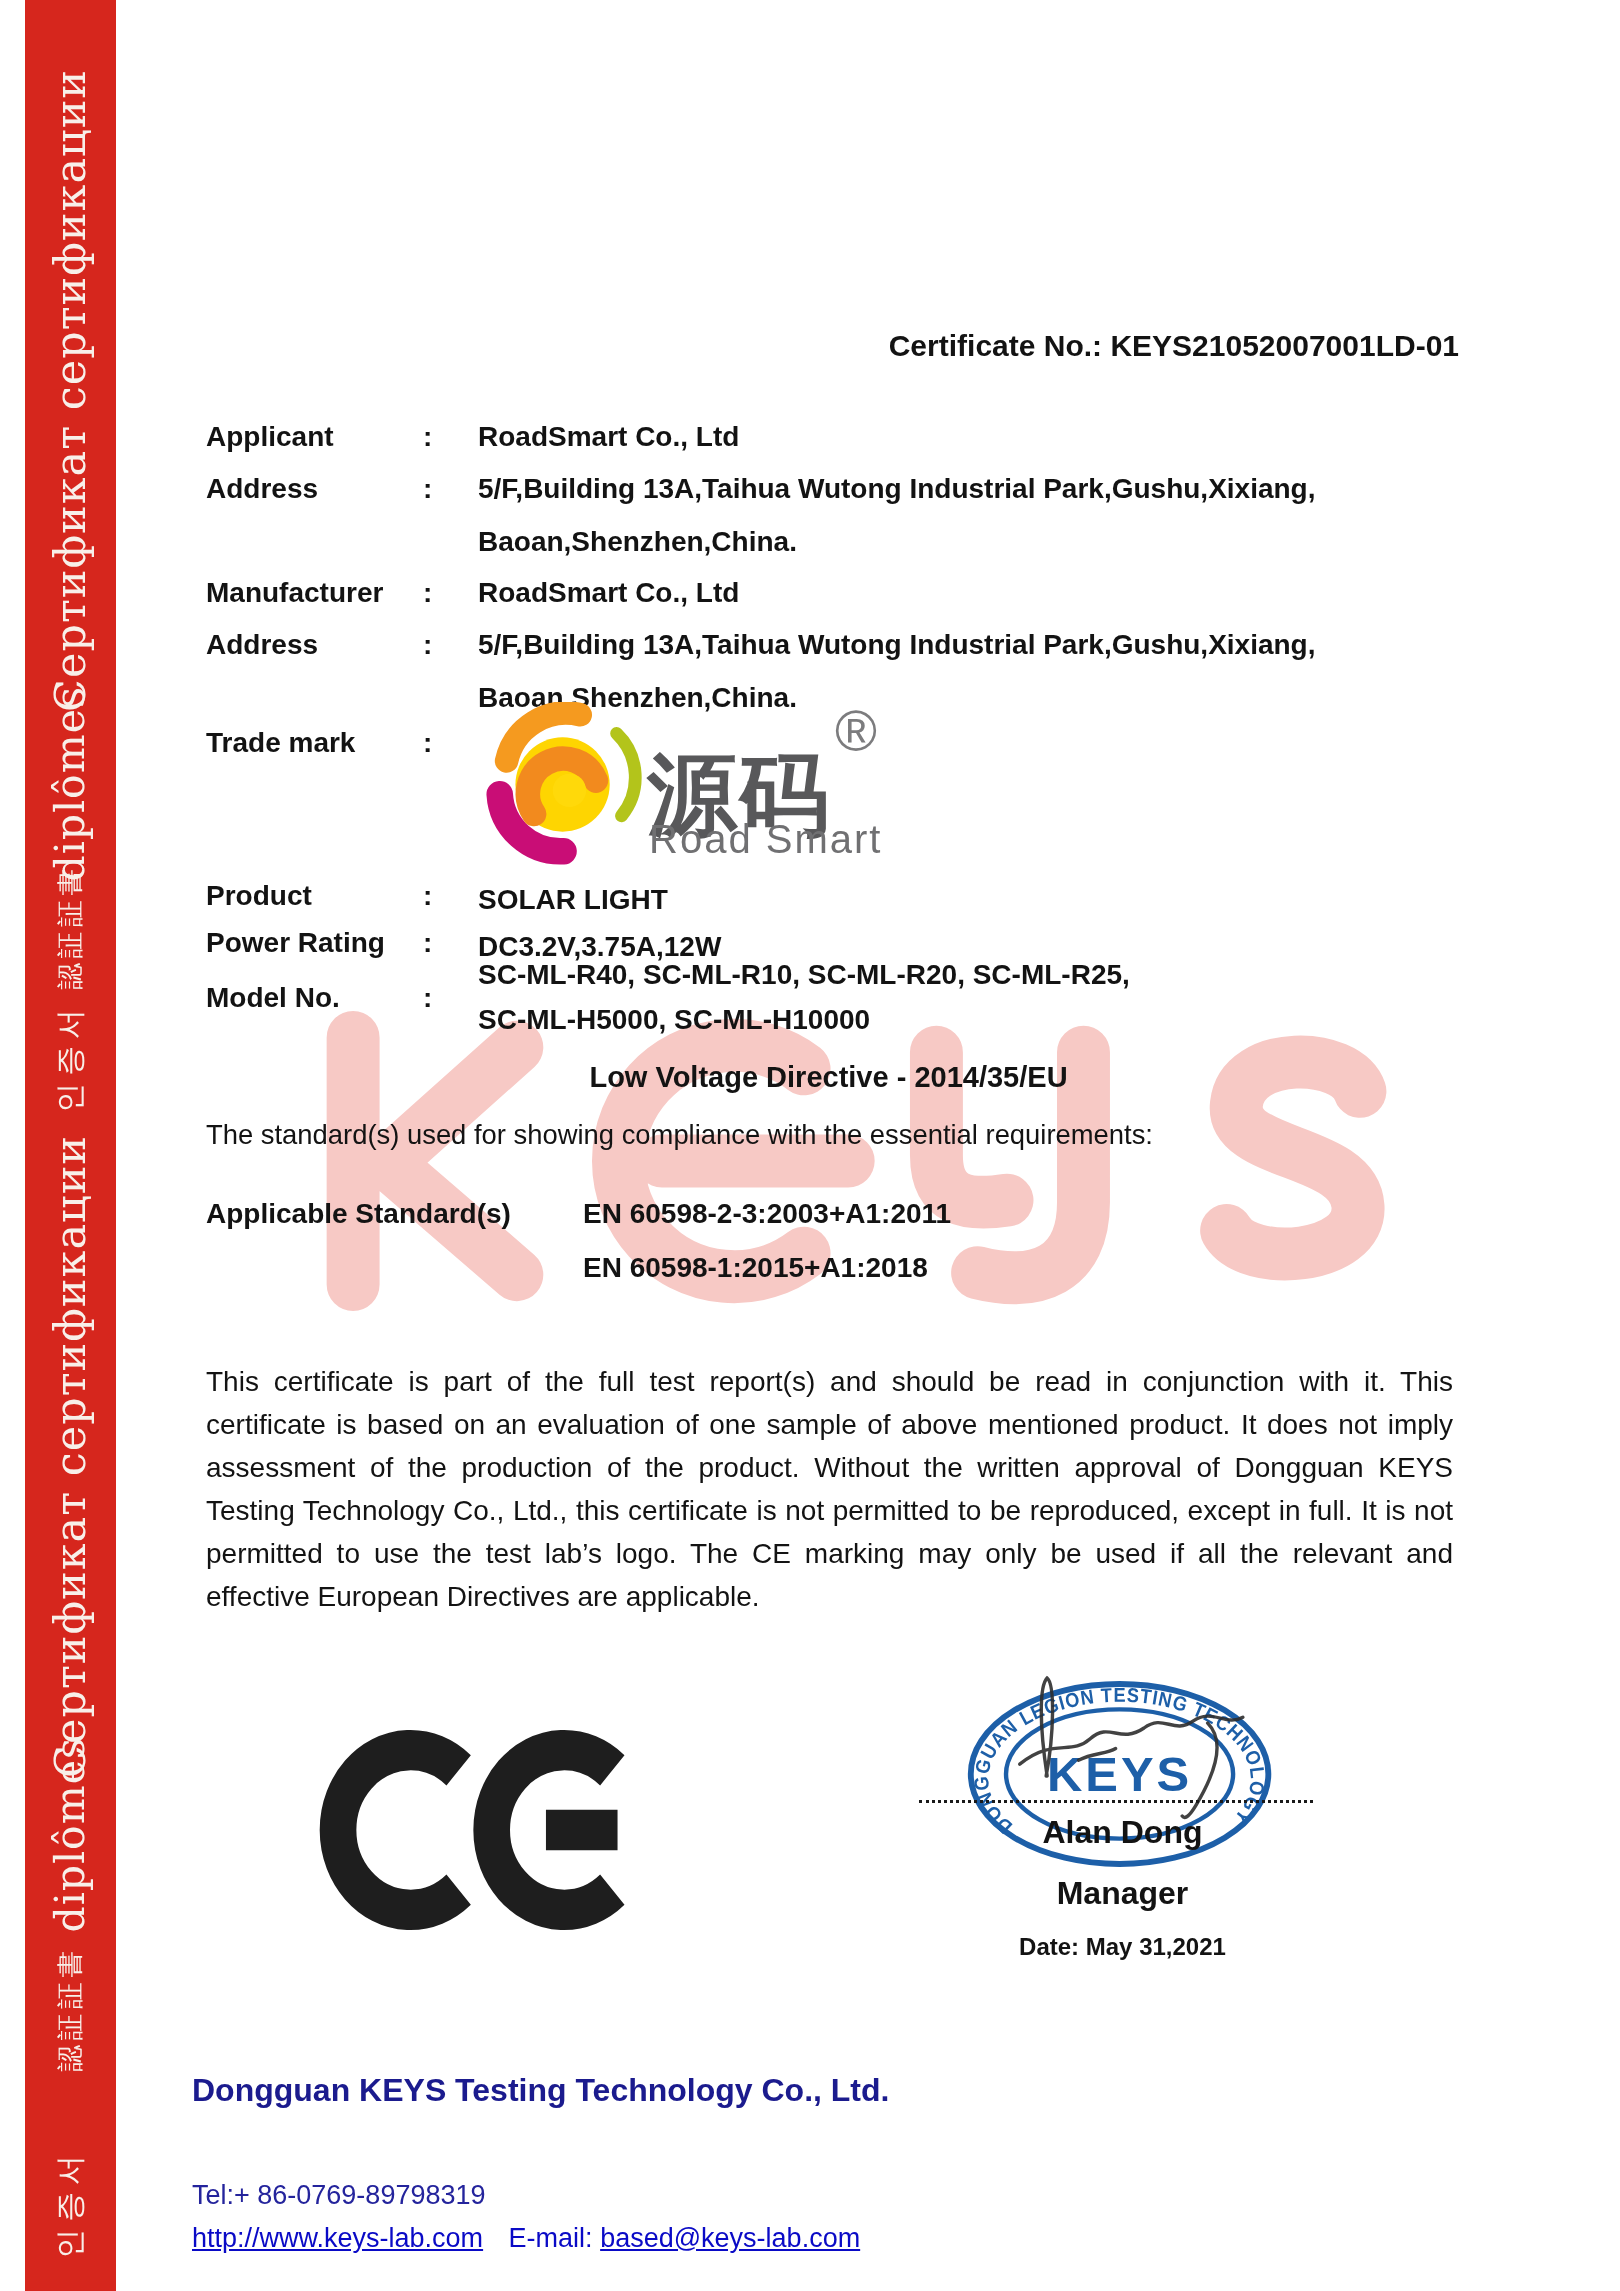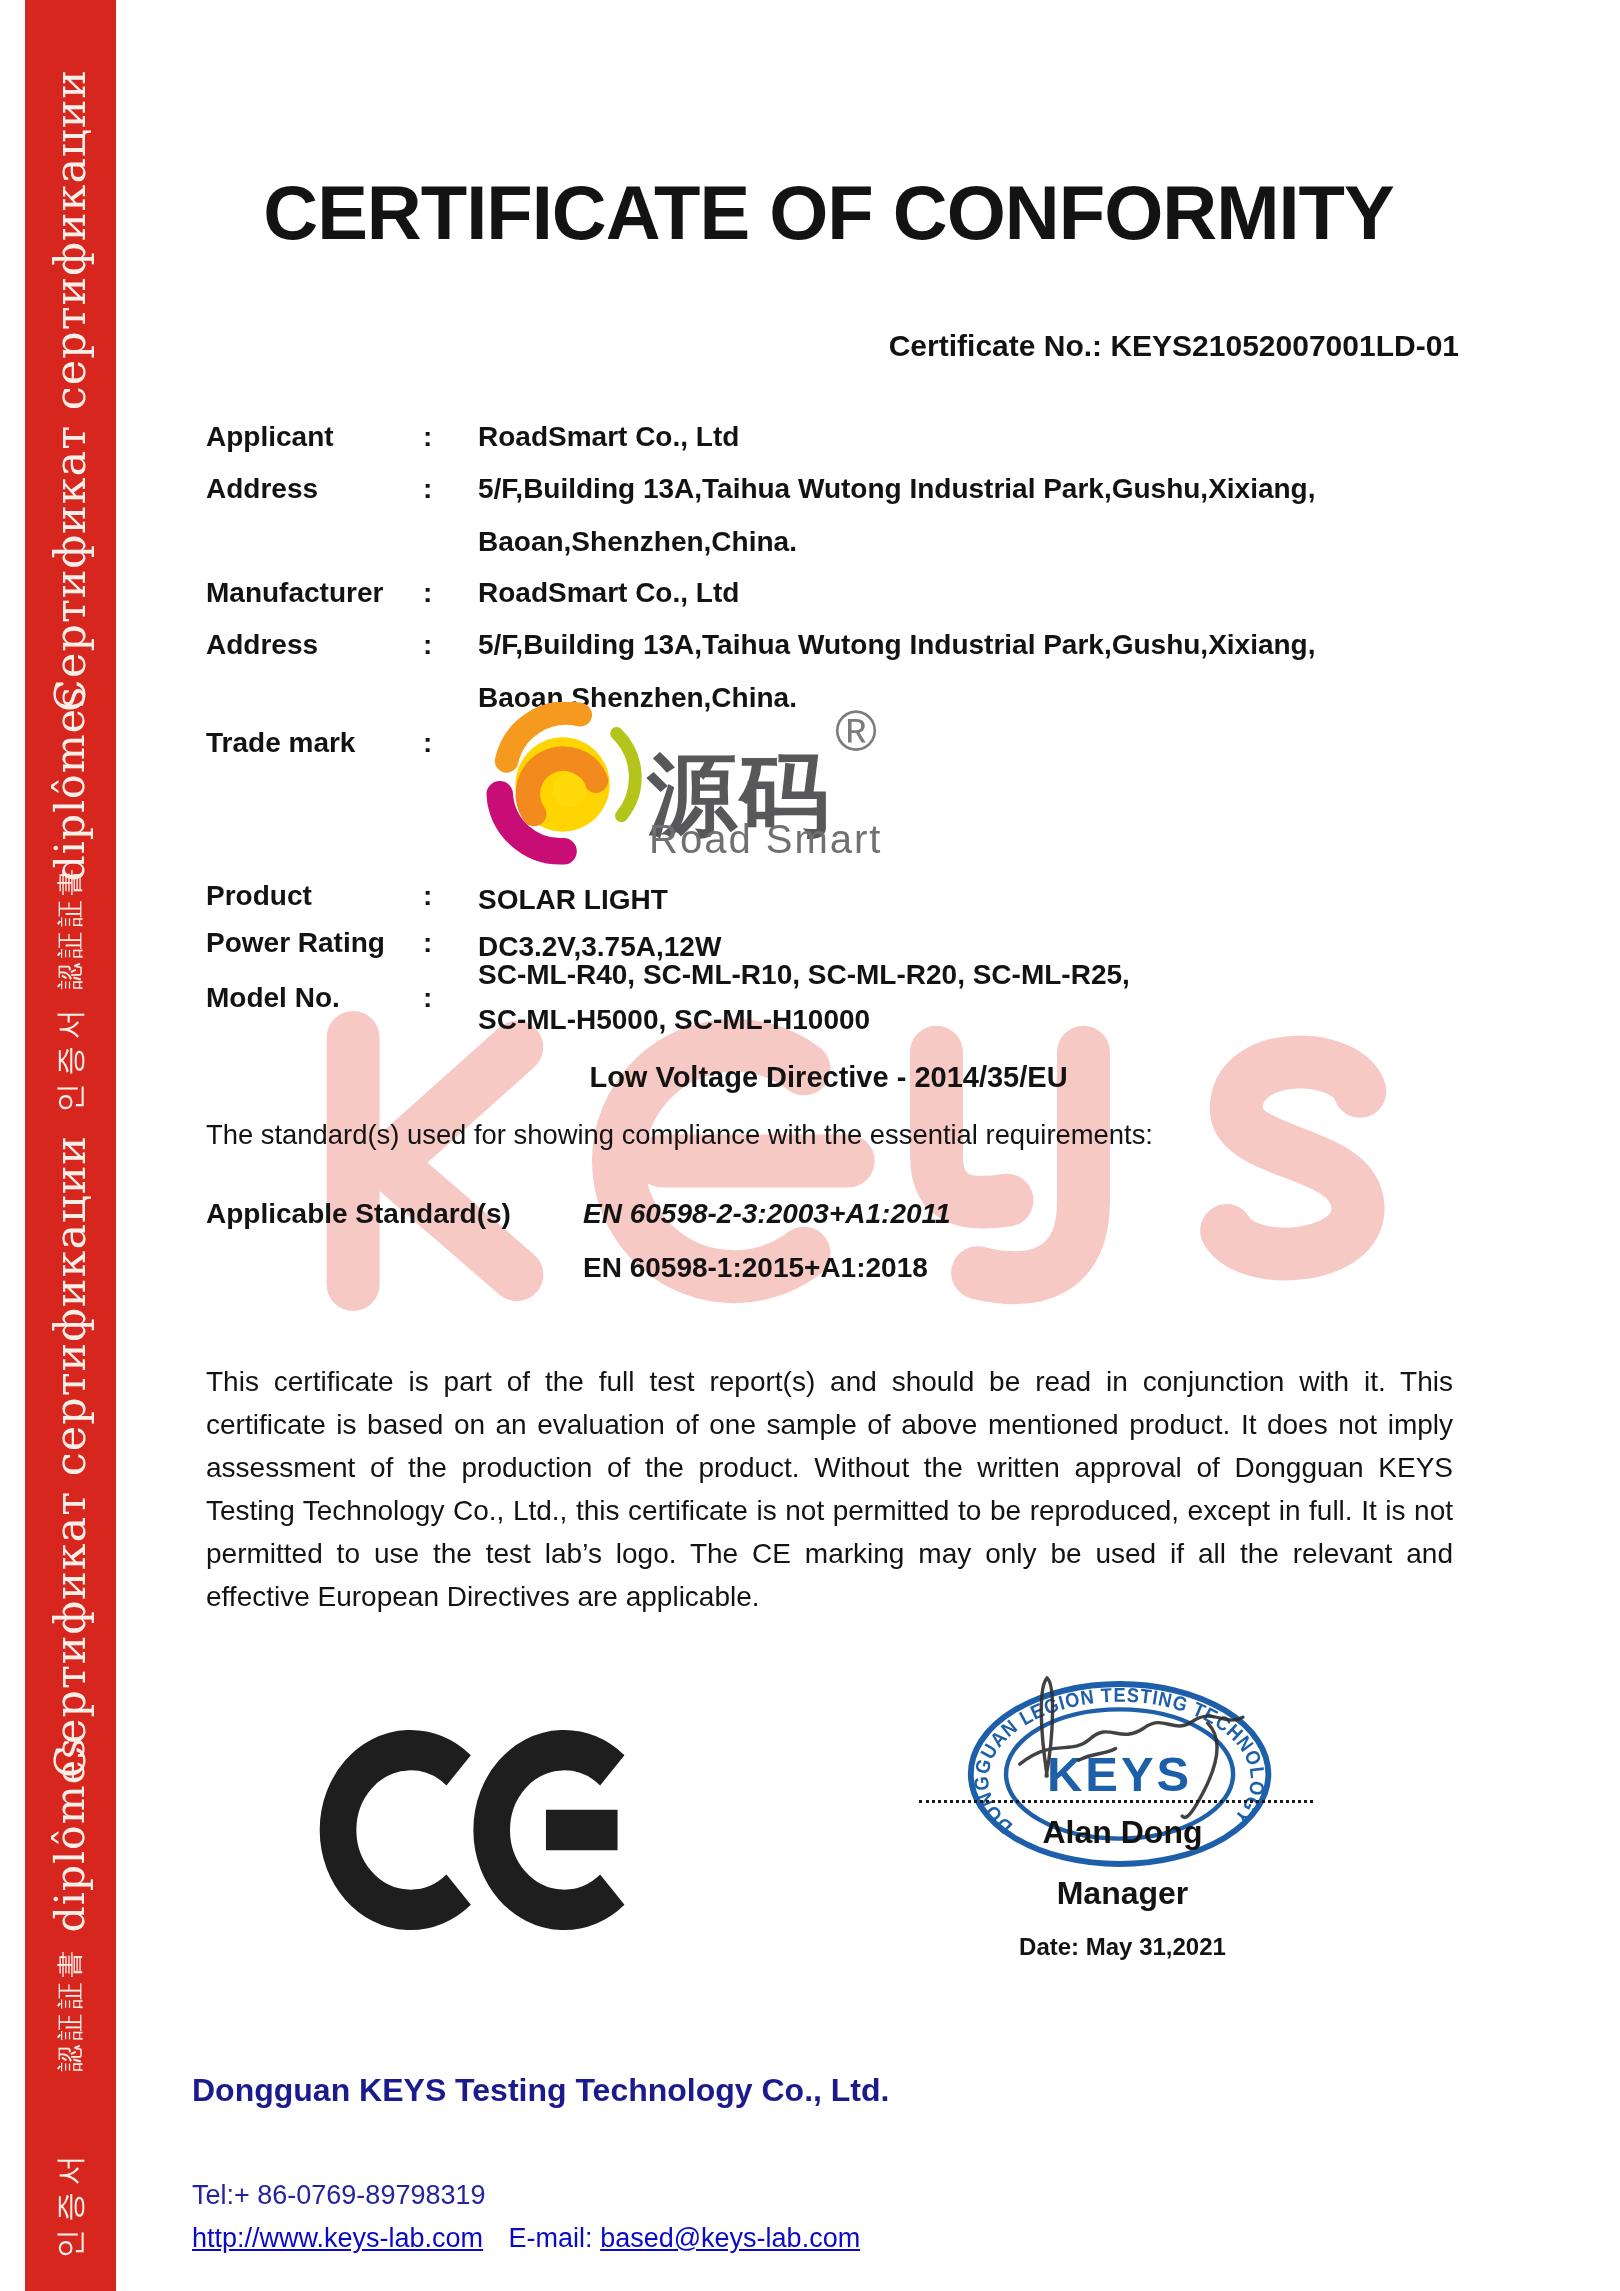--- a/index.html
+++ b/index.html
@@ -28,21 +28,21 @@
   .tm-cn{position:absolute;left:647px;top:735px;font-size:90px;font-weight:bold;color:#58585a;
          letter-spacing:2px;z-index:2;font-family:"DejaVu Sans","Liberation Sans",sans-serif;}
   .tm-reg{position:absolute;left:835px;top:698px;font-size:57px;color:#7c7c7e;z-index:2;}
   .tm-en{position:absolute;left:649px;top:817px;font-size:40px;color:#707072;letter-spacing:2px;
          font-weight:500;z-index:2;}
   
   .directive{position:absolute;left:206px;top:1061px;width:1245px;text-align:center;
              font-size:29px;font-weight:bold;z-index:2;}
   .std-intro{position:absolute;left:206px;top:1119px;font-size:27.4px;z-index:2;}
   .std-label{position:absolute;left:206px;top:1198px;font-size:28px;font-weight:bold;z-index:2;}
-  .std-line1{position:absolute;left:583px;top:1198px;font-size:28px;font-weight:bold;z-index:2;font-style:italic;}
+  .std-line1{position:absolute;left:583px;top:1198px;font-size:28px;font-weight:bold;z-index:2;}
   .std-line2{position:absolute;left:583px;top:1252px;font-size:28px;font-weight:bold;z-index:2;}
   
   .legal{position:absolute;left:206px;top:1360px;width:1247px;font-size:28px;line-height:43px;
          text-align:justify;z-index:2;}
   
   .watermark{position:absolute;left:309px;top:1008px;z-index:1;}
   .ce{position:absolute;left:312px;top:1728px;z-index:2;}
   .stamp{position:absolute;left:961px;top:1666px;z-index:2;}
   .dotline{position:absolute;left:919px;top:1800px;width:394px;border-top:3.9px dotted #1a1a1a;z-index:3;}
   .sigblock{position:absolute;left:961px;top:1813px;width:323px;text-align:center;z-index:3;}
@@ -75,21 +75,20 @@
 
   <svg class="watermark" width="1098" height="304" viewBox="0 0 1120 310">
     <g stroke="#f7c9c5" stroke-width="54" stroke-linecap="round" fill="none">
       <path d="M45,30 V282 M212,40 L80,158 L212,272"></path>
       <path d="M505,62 A118,118 0 1 0 505,250 M360,156 H550"></path>
       <path d="M640,45 V150 C640,198 672,202 712,196 M790,45 V198 C790,268 742,285 682,270"></path>
       <path d="M1072,85 C1058,44 952,42 946,98 C940,152 1066,142 1070,202 C1074,257 958,266 936,227"></path>
     </g>
   </svg>
 
-  <div class="title">CERTIFICATE OF CONFORMITY</div>
   <div class="certno">
     <span>Certificate No.:</span>
     <span>KEYS21052007001LD-01</span>
   </div>
 
   <div class="row-label" style="top:421px">Applicant</div>
   <div class="row-colon" style="top:421px">:</div>
   <div class="row-value" style="top:421px">RoadSmart Co., Ltd</div>
 
   <div class="row-label" style="top:473px">Address</div>

